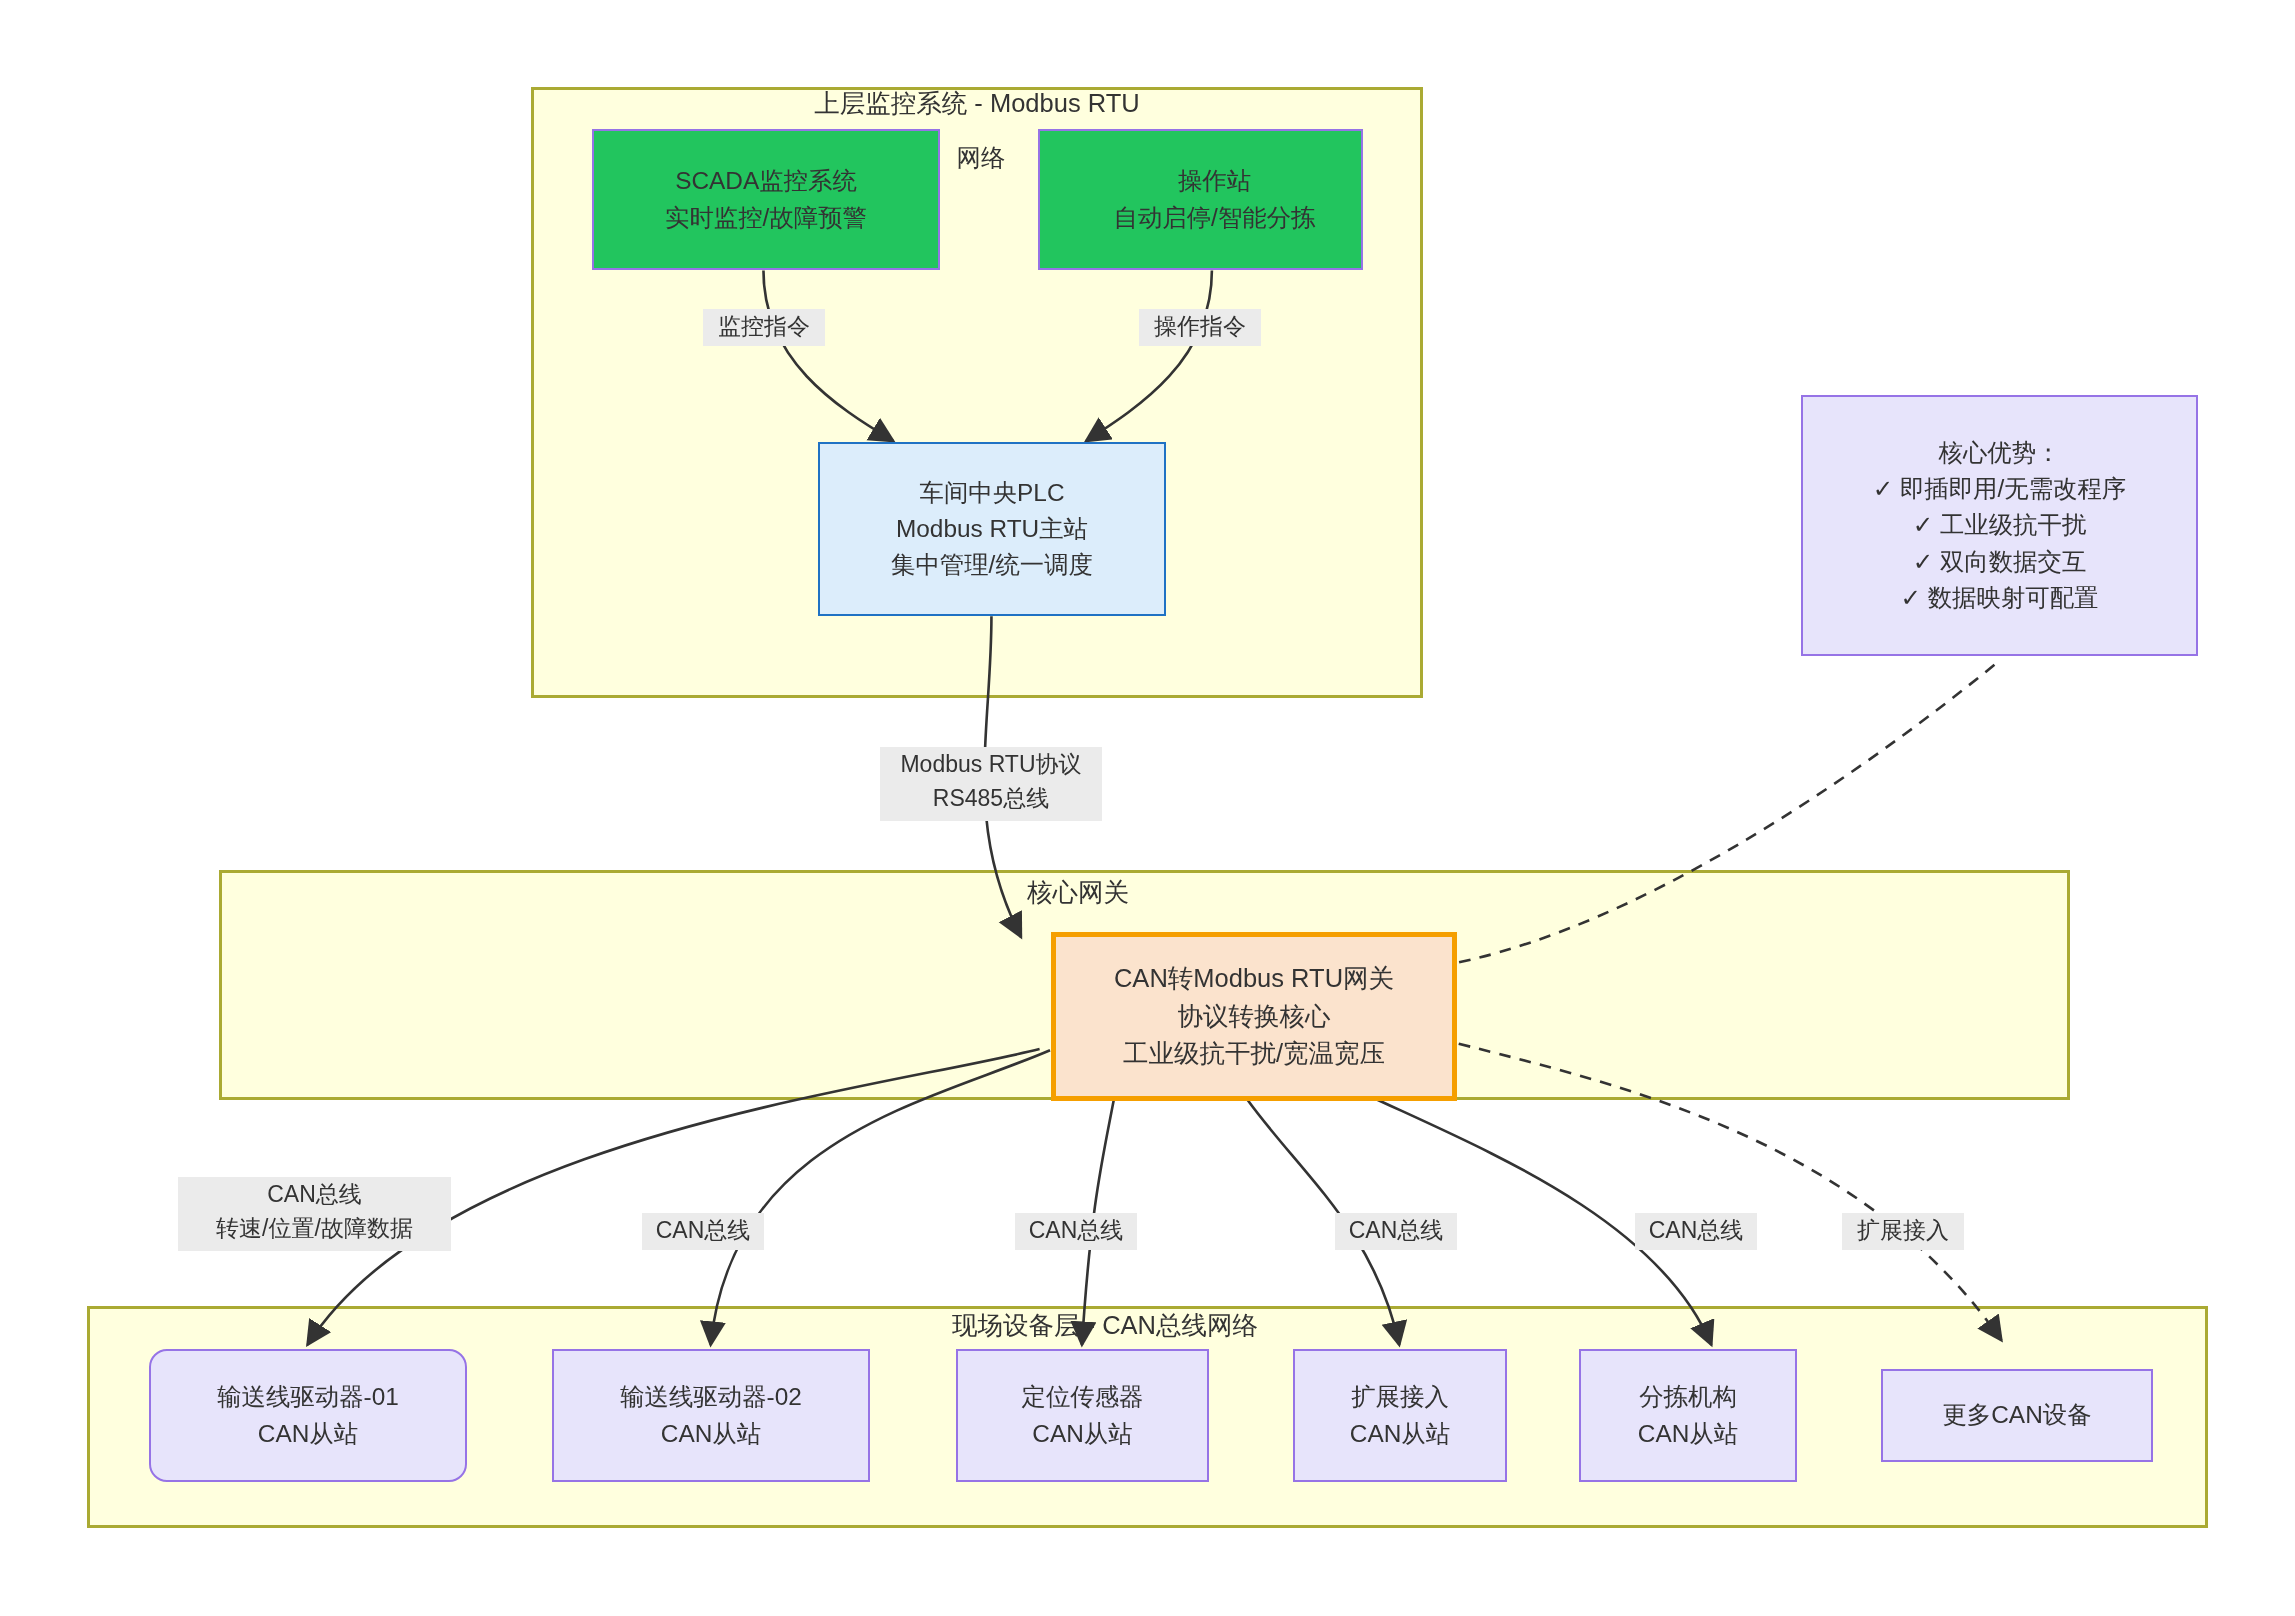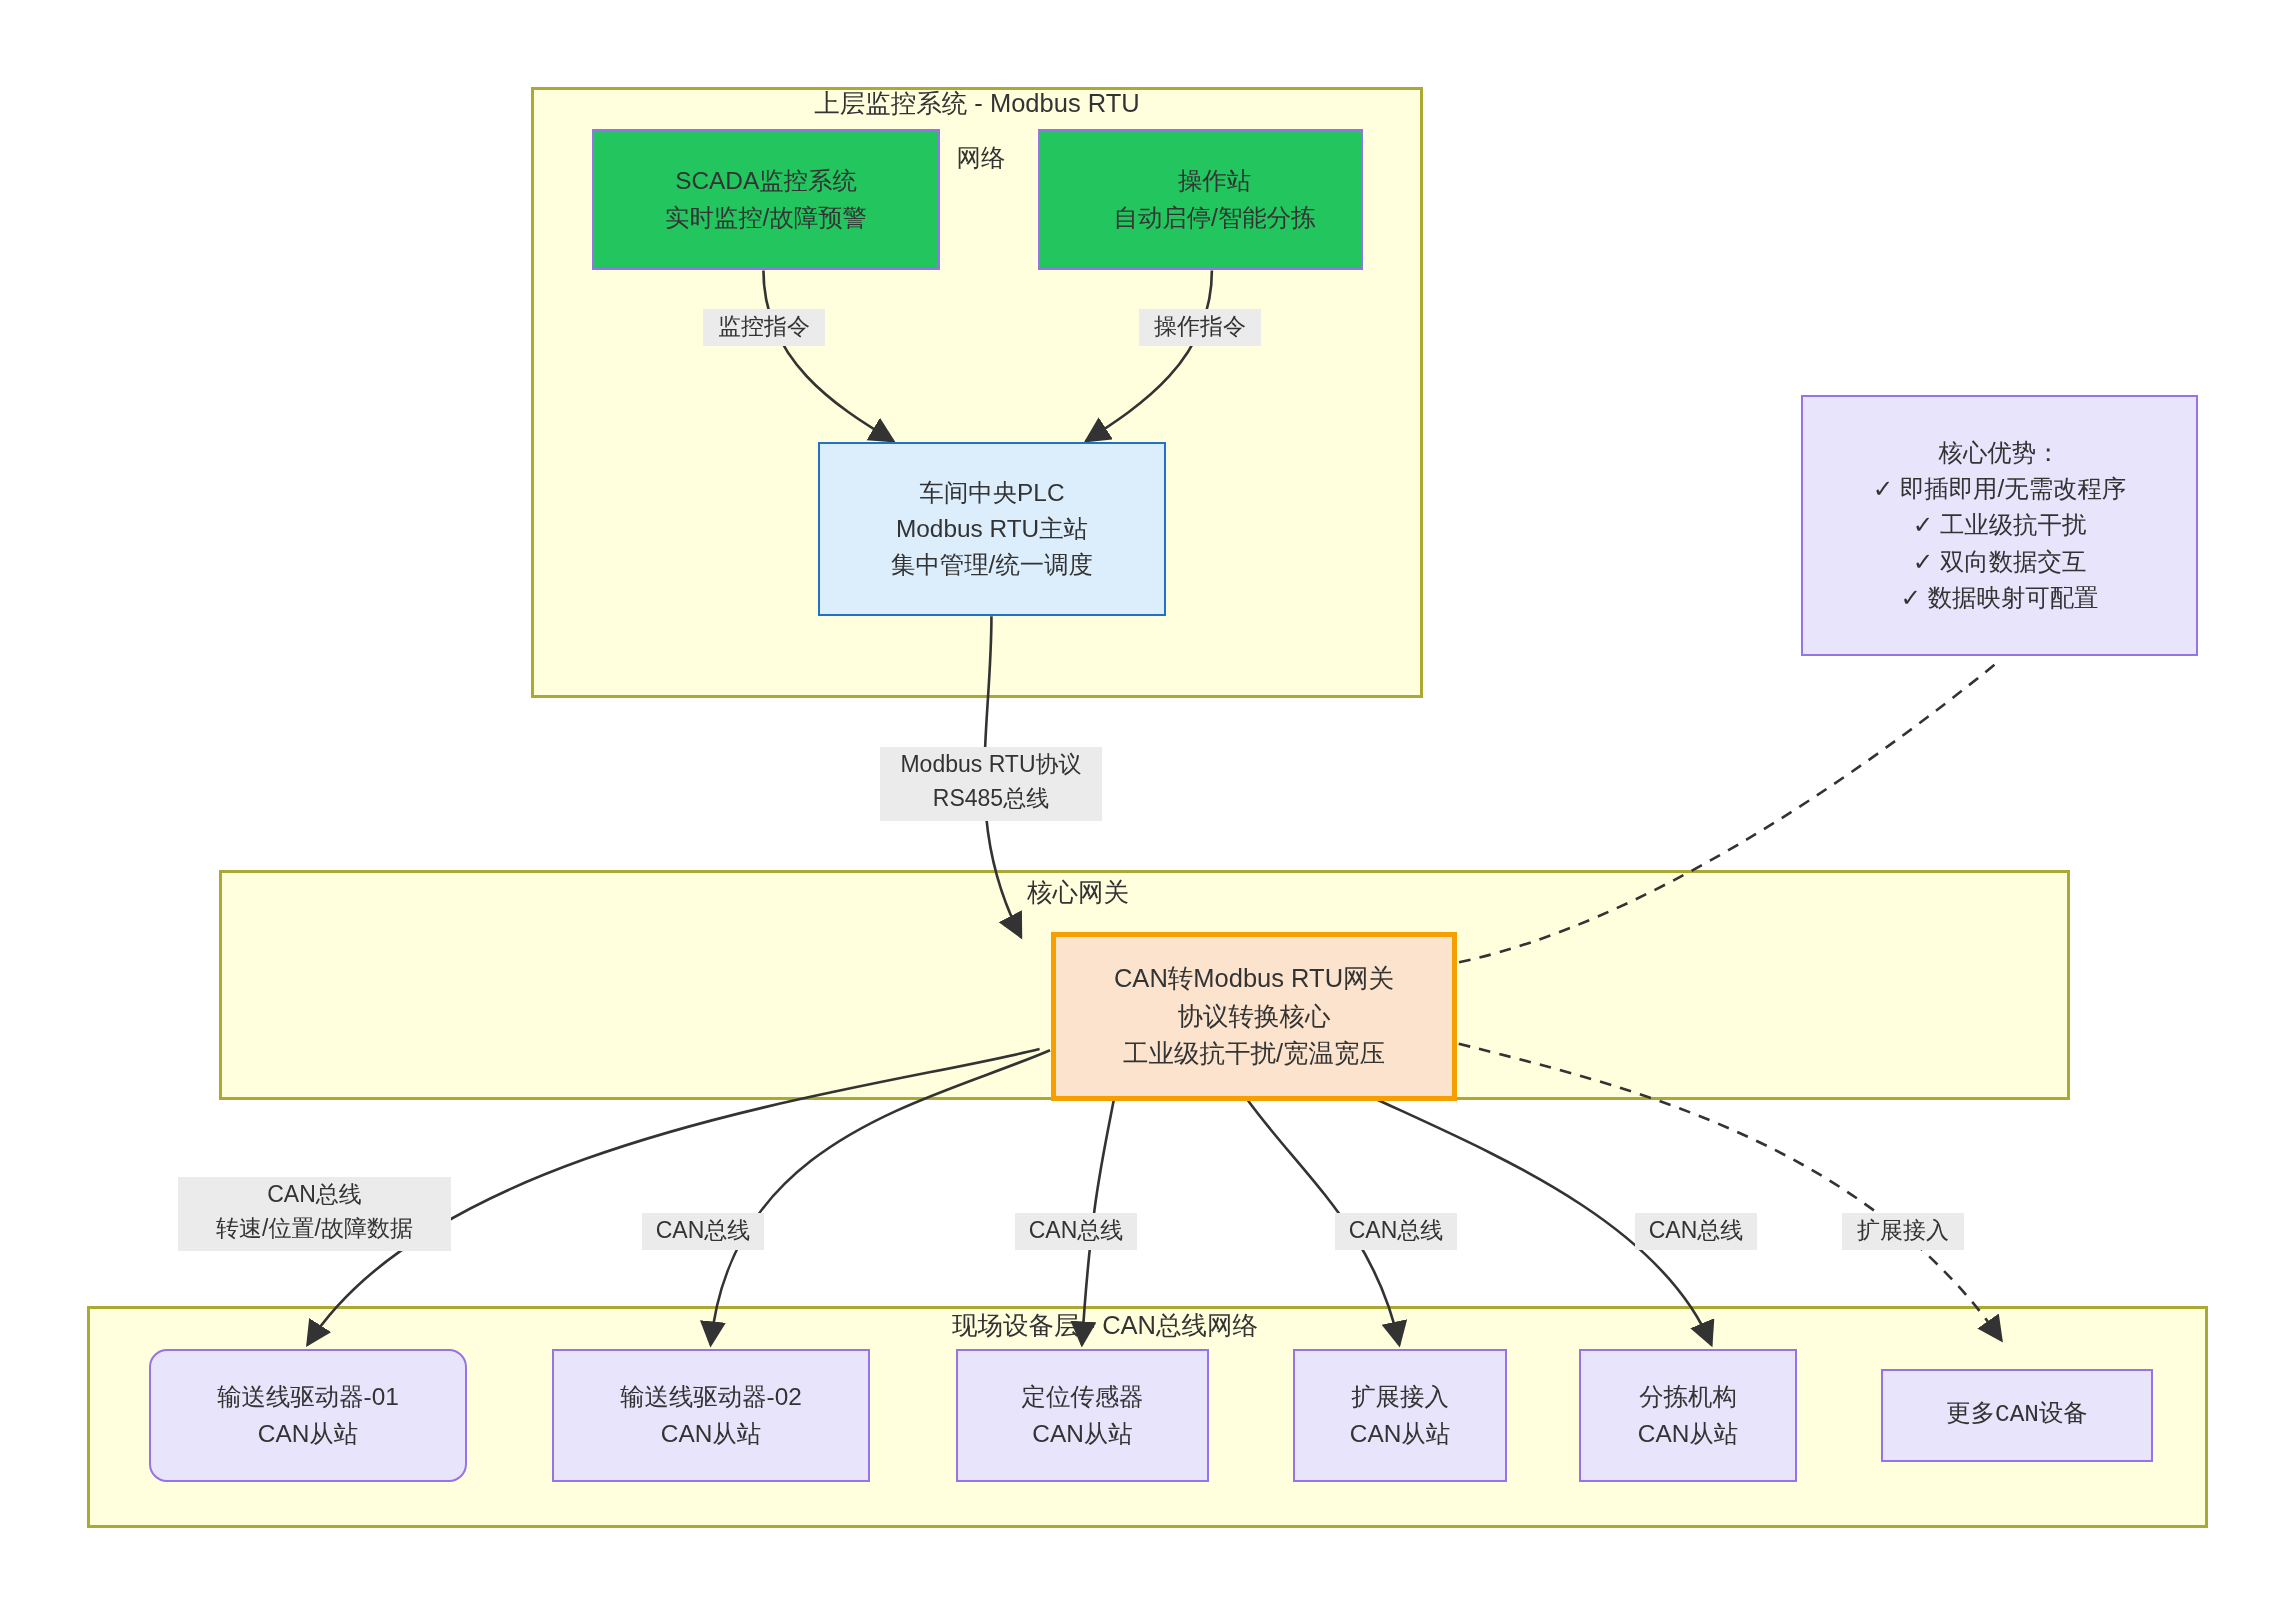--- a/index.html
+++ b/index.html
@@ -109,21 +109,21 @@
   <div class="node n-purple" style="left:1293px;top:1349px;width:214px;height:133px;font-size:24.4px;">
     <span class="ln">扩展接入</span>
     <span class="ln">CAN从站</span>
   </div>
 
   <div class="node n-purple" style="left:1579px;top:1349px;width:218px;height:133px;font-size:24.4px;">
     <span class="ln">分拣机构</span>
     <span class="ln">CAN从站</span>
   </div>
 
-  <div class="node n-purple" style="left:1881px;top:1369px;width:272px;height:93px;font-size:24.4px;font-family:Liberation Mono, monospace;">
+  <div class="node n-purple" style="left:1881px;top:1369px;width:272px;height:93px;font-size:24.4px;">
     <span class="ln">更多CAN设备</span>
   </div>
 
   <div class="edge-label" style="left:703px;top:309px;width:122px;height:37px;">
     <span>监控指令</span>
   </div>
 
   <div class="edge-label" style="left:1139px;top:309px;width:122px;height:37px;">
     <span>操作指令</span>
   </div>

